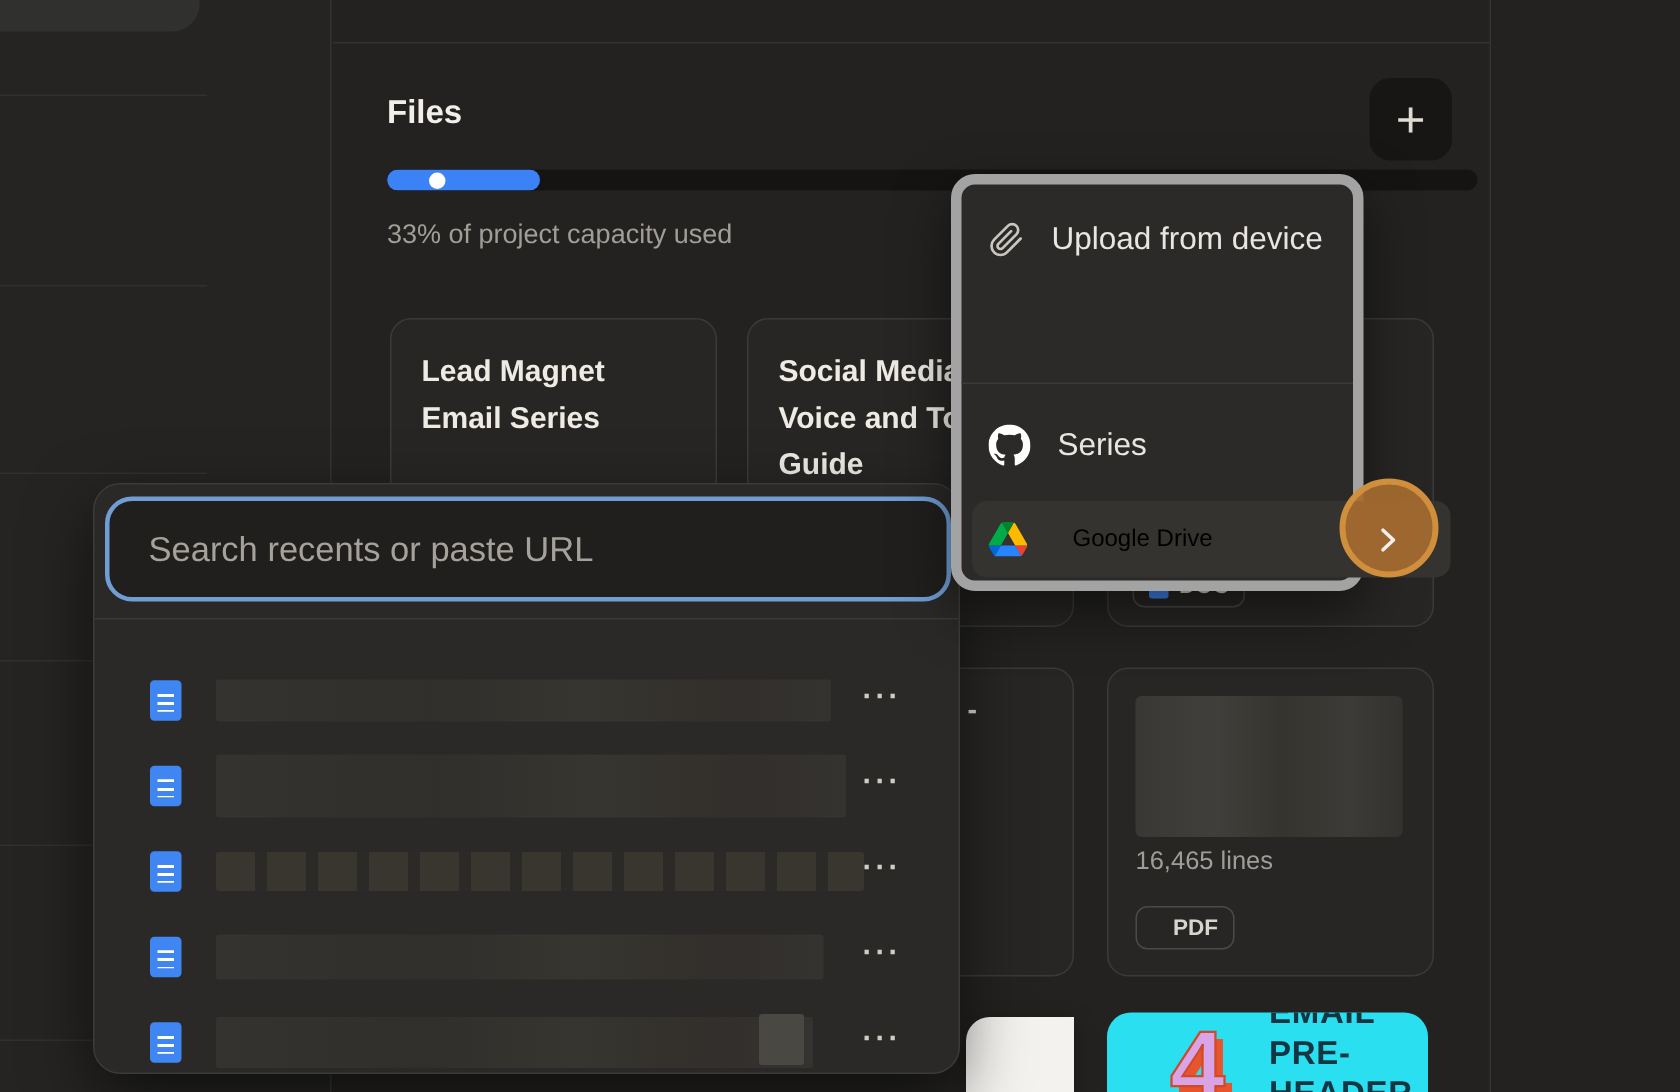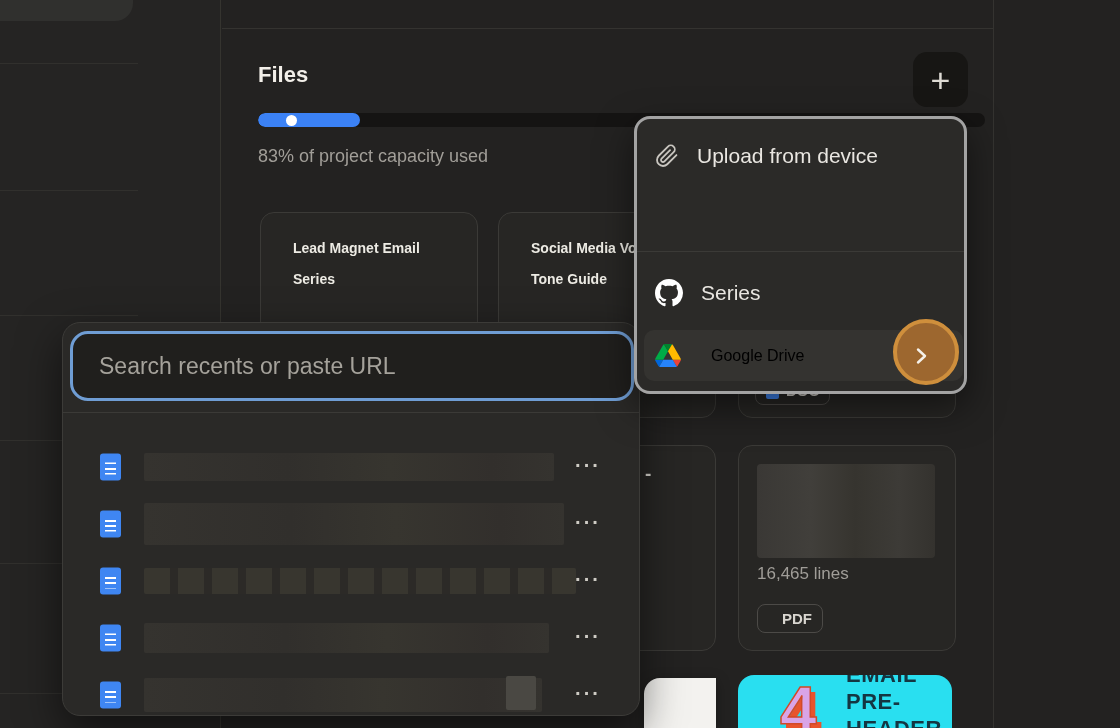--- a/index.html
+++ b/index.html
@@ -25,21 +25,21 @@
   .progress-track { position:absolute; left:258px; top:113px; width:727px; height:14px;
     border-radius:8px; background:#151413; overflow:hidden; }
   .progress-fill { height:100%; border-radius:8px; background:#3b82f6; position:relative; }
   .progress-knob { position:absolute; top:1.5px; left:28px; width:11px; height:11px;
     border-radius:50%; background:#ffffff; }
   .capacity-caption { position:absolute; left:258px; top:146px; font-size:18px; color:#a19e98; }
 
   
   .fcard { position:absolute; width:218px; height:206px; background:#272624;
     border:1px solid #3b3a37; border-radius:14px; padding:20px 20px; }
-  .fcard .ftitle { font-size:14px; line-height:31px; font-weight:600; color:#edebe4;margin-left:12px; }
+  .fcard .ftitle { font-size:20px; line-height:31px; font-weight:600; color:#edebe4; }
   .badge { display:inline-flex; align-items:center; gap:7px; border:1px solid #4c4a47;
     border-radius:8px; padding:5px 10px; font-size:15px; font-weight:600; color:#d8d5cf; }
   .mini-doc { width:13px; height:17px; background:#3f86f2; border-radius:2px; position:relative; }
   .mini-doc::after { content:""; position:absolute; left:3px; top:5px; width:7px; height:8px;
     background:repeating-linear-gradient(#fff 0 1.6px, transparent 1.6px 4px); }
   .thumb-redacted { position:absolute; left:18px; top:18px; width:178px; height:94px; border-radius:4px;
     background:linear-gradient(90deg,#3a3835 0%,#413f3b 30%,#36342f 55%,#3d3b37 80%,#34322e 100%); }
   .pdf-lines { position:absolute; left:18px; top:118px; font-size:17px; color:#a09d98; }
   .pdf-badge { position:absolute; left:18px; top:158px;padding-left:24px; }
   .doc-badge { position:absolute; left:16px; top:163px; }
@@ -72,22 +72,22 @@
     background:repeating-linear-gradient(#fff 0 2px, transparent 2px 5.5px); }
   .redact-bar { position:absolute; left:81px; top:50%; transform:translateY(-50%); border-radius:2px;
     background:linear-gradient(90deg,#35332f 0%,#312f2c 35%,#37352f 60%,#322f2c 85%,#35332f 100%); }
   .redact-dashed { background:repeating-linear-gradient(90deg,#38362f 0 26px,#2c2a27 26px 34px); }
   .redact-light { position:absolute; right:6px; top:-2px; width:30px; height:34px;
     background:#4a4843; border-radius:2px; }
   .row-dots { position:absolute; left:512px; top:50%; transform:translateY(-58%);
     color:#cfccc5; font-size:20px; font-weight:700; letter-spacing:2px; cursor:pointer; }
 
   
-  .menu { position:absolute; left:634px; top:116px; width:333px; height:278px;
-    background:#2b2a28; border:3px solid #a3a3a3; border-radius:16px;
+  .menu { position:absolute; left:634px; top:116px; width:275px; height:278px;
+    background:#2b2a28; border:7px solid #a3a3a3; border-radius:16px;
     box-shadow:0 14px 36px rgba(0,0,0,.5); }
   .menu-item { position:absolute; left:18px; display:flex; align-items:center; gap:18px;
     height:42px; cursor:pointer; }
   .menu-item .mlabel { font-size:21px; font-weight:500; color:#e9e6e1; }
   .menu-divider { position:absolute; left:0; top:132px; width:100%; height:1px; background:#3b3a37; }
   .menu-highlight { position:absolute; left:7px; top:211px; width:319px; height:51px;
     background:#343330; border-radius:10px; cursor:pointer; }
   .menu-highlight .inner { position:absolute; left:11px; top:0; height:100%;
     display:flex; align-items:center; gap:30px; }
   .submenu-chevron { position:absolute; right:32px; top:50%; transform:translateY(-50%); z-index:5; }
@@ -117,21 +117,21 @@
 <div class="files-title">Files</div>
 <div class="add-btn">
   <span>+</span>
 </div>
 
 <div class="progress-track">
   <div class="progress-fill" style="width: 14%;">
     <div class="progress-knob"></div>
   </div>
 </div>
-<div class="capacity-caption">83% of project capacity used</div>
+<div class="capacity-caption">33% of project capacity used</div>
 
 <div class="fcard" style="left:260px; top:212px;">
   <div class="ftitle">Lead Magnet Email Series</div>
 </div>
 <div class="fcard" style="left:498px; top:212px;">
   <div class="ftitle">Social Media Voice and Tone Guide</div>
 </div>
 <div class="fcard" style="left:738px; top:212px;">
   <div class="badge doc-badge">
     <span class="mini-doc"></span>

